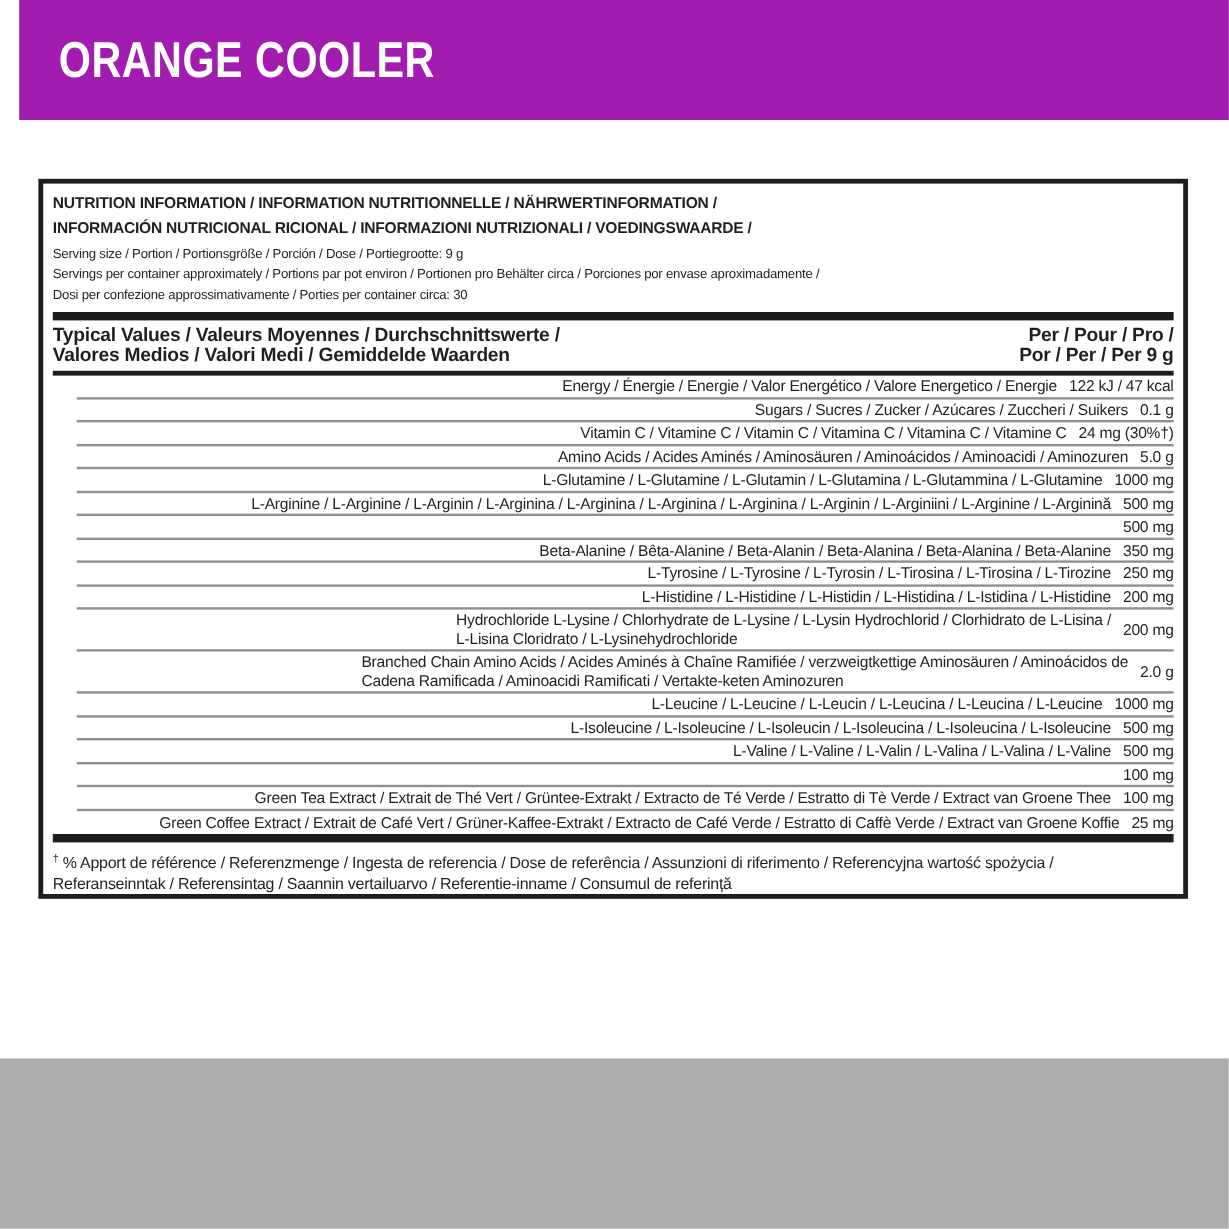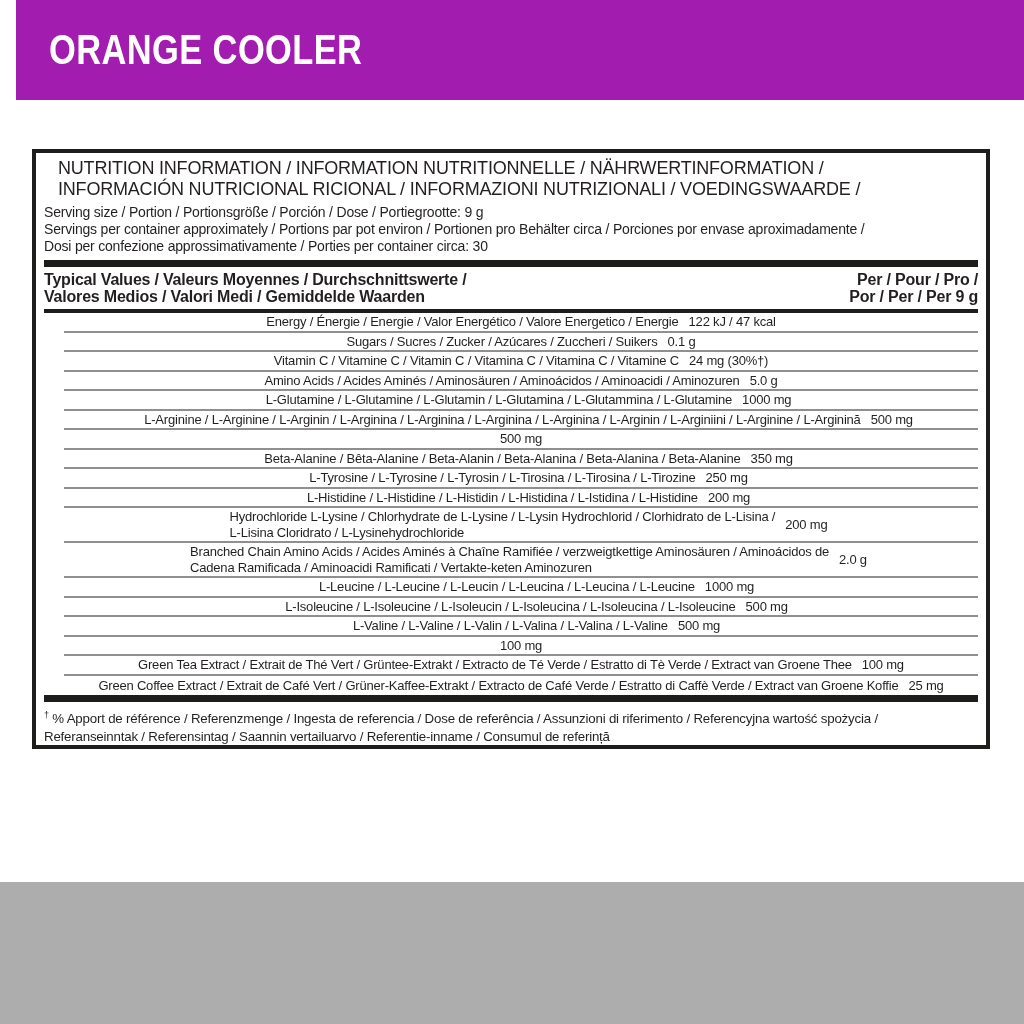--- a/index.html
+++ b/index.html
@@ -33,29 +33,28 @@
   }
   .panel {
     position: absolute; left: 32px; top: 149px;
     width: 958px; height: 600px;
     border: 4px solid #1d1d1b;
     background: #ffffff;
     padding: 5px 8px 6px 8px;
     overflow: hidden;
   }
   .panel-heading {
-    font-size: 18px; font-weight: normal;
+    font-size: 13px; font-weight: bold;
     line-height: 21px;
     letter-spacing: -0.2px;
     white-space: pre-line;
-    margin-left: 14px;
   }
   .serving-block {
     margin-top: 4px;
-    font-size: 14px; line-height: 17px;
+    font-size: 11px; line-height: 17px;
     letter-spacing: -0.2px;
   }
   .serving-line2 { white-space: pre-line; }
   .divider-heavy {
     height: 7px; background: #1d1d1b;
     margin: 5px 0 3px 0;
   }
   .divider-medium {
     height: 4px; background: #1d1d1b;
     margin: 2px 0 0 0;
@@ -63,21 +62,21 @@
   .tv-header {
     display: flex; justify-content: space-between; align-items: flex-start;
     font-size: 16px; font-weight: bold; line-height: 17px;
     letter-spacing: -0.2px;
     padding: 1px 0 2px 0;
   }
   .tv-header .right { text-align: right; white-space: pre-line; }
   .tv-header .left  { white-space: pre-line; }
   .nutrition-table { width: 100%; }
   .row {
-    display: flex; justify-content: center; align-items: center;
+    display: flex; justify-content: flex-end; align-items: center;
     min-height: 19.5px;
     border-bottom: 2px solid #8f8f8f;
     font-size: 13px; line-height: 15.5px;
     letter-spacing: -0.2px;
     padding: 1px 0;
     margin-left: 20px;
   }
   .row:last-child { border-bottom: none; }
   .row .label { white-space: pre-line; padding-right: 10px; }
   .row .value { white-space: nowrap; text-align: right; }

